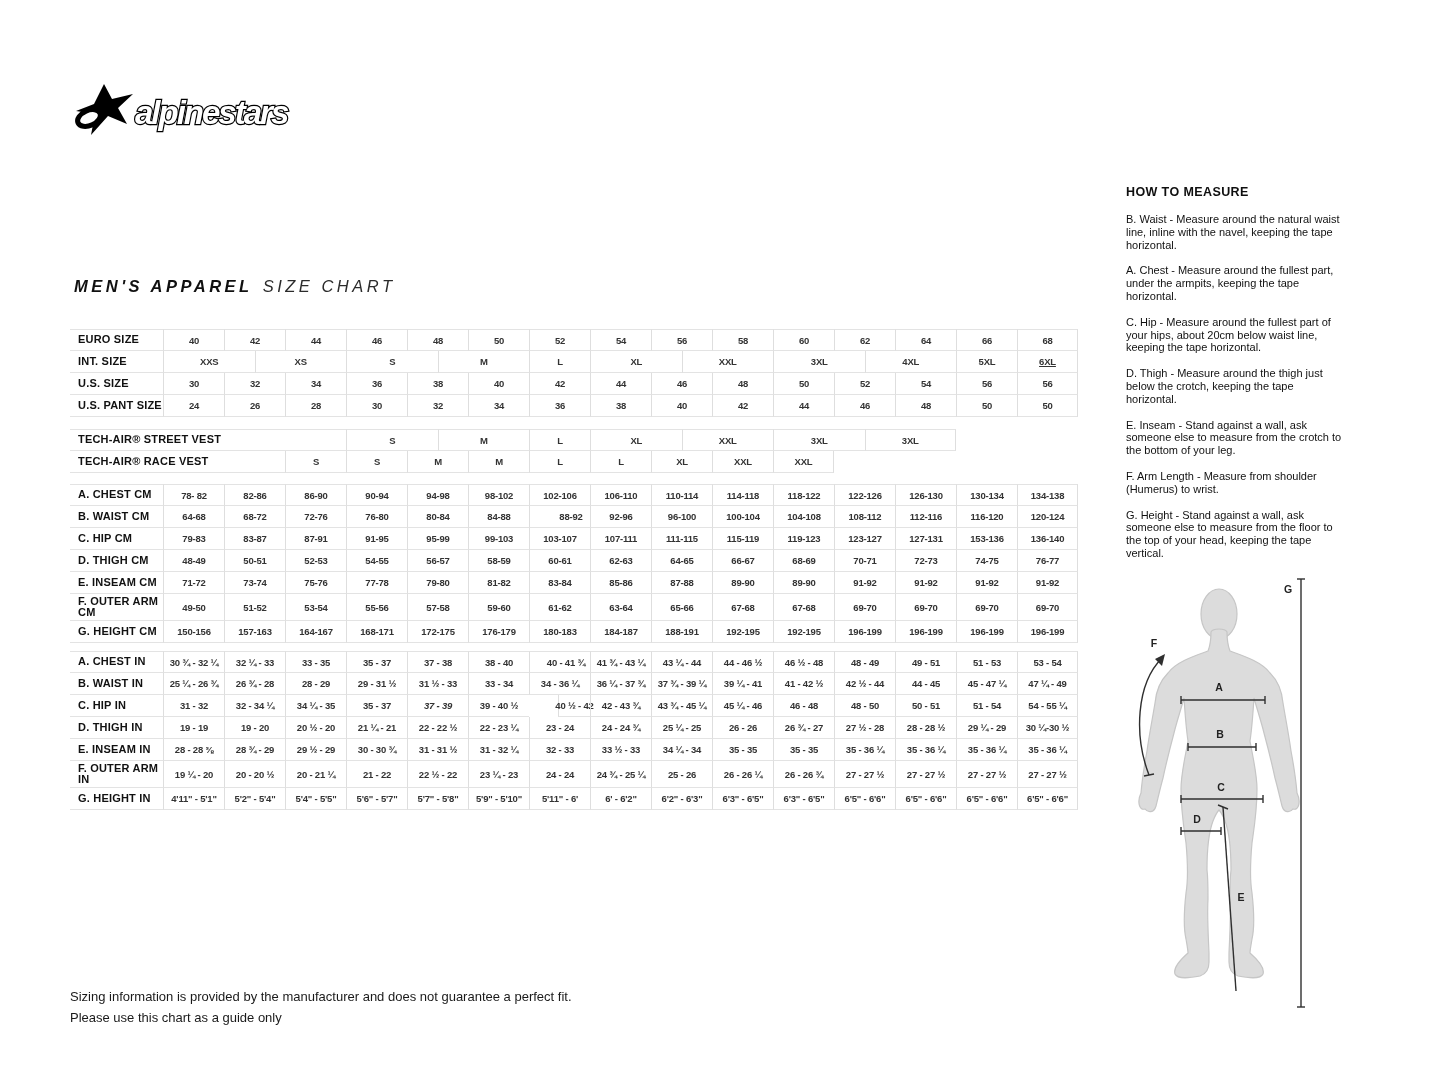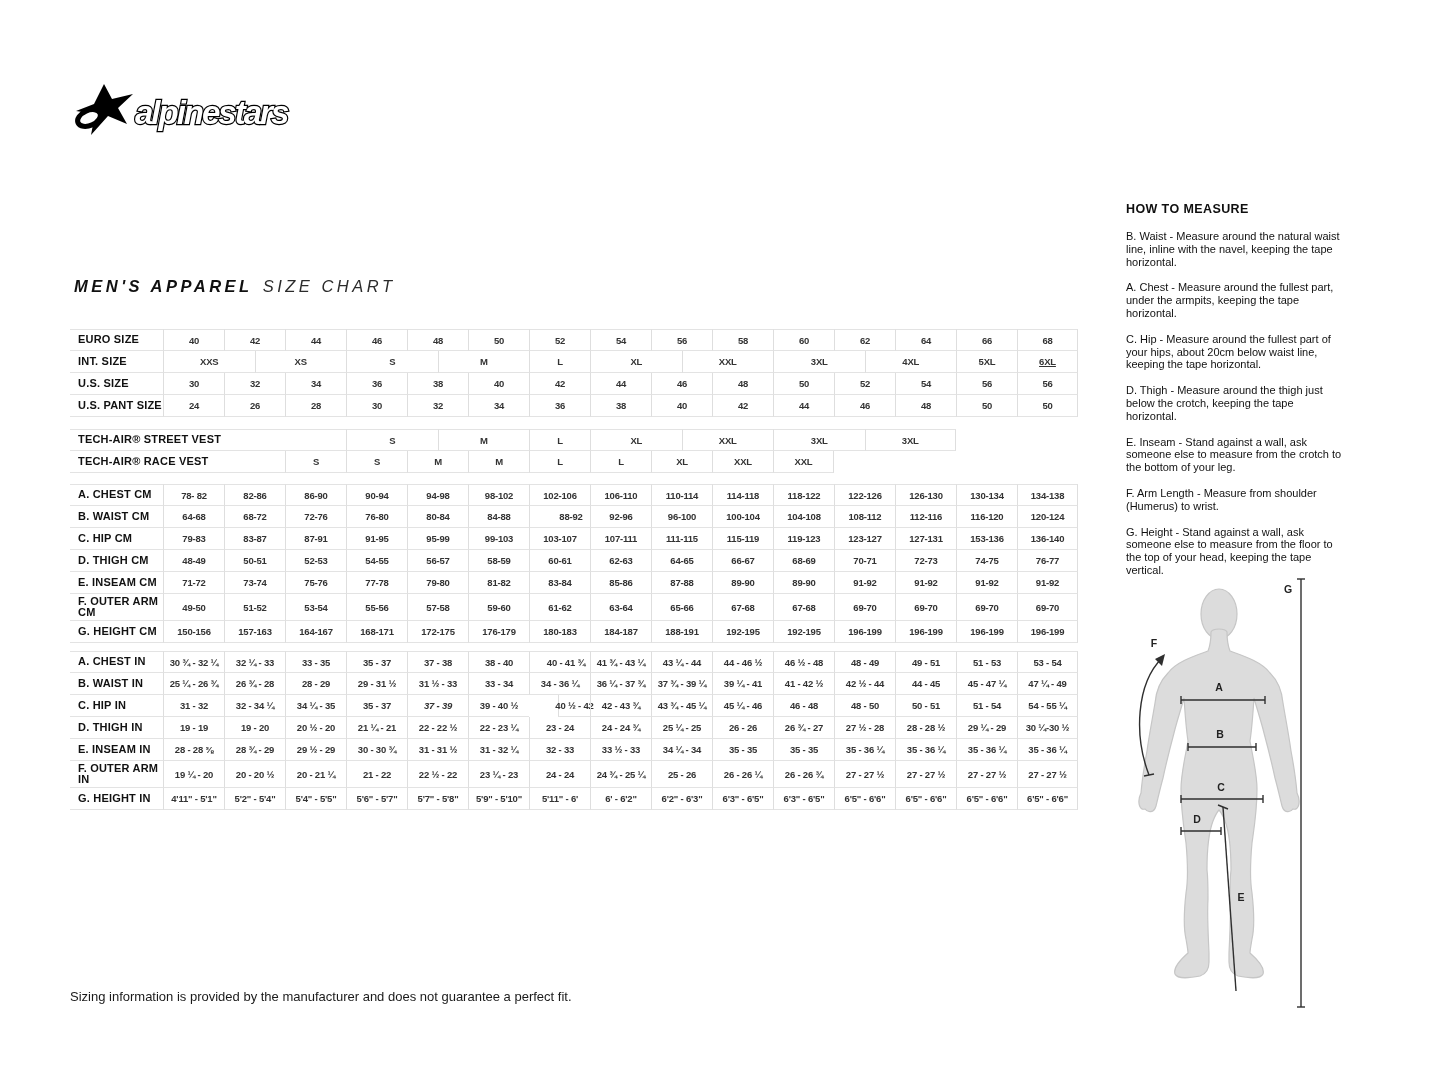--- a/index.html
+++ b/index.html
@@ -29,21 +29,21 @@
   .cell.lead{border-left:none;}
   .cell.tail{border:none;}
   .cell.endcap{border-right:1px solid #dedede;}
   .srow.top > .rlabel, .srow.top > .cell{border-top:1px solid #e3e3e3;}
   .srow.top > .cell.tail{border-top:none;}
 
   
   .footer{position:absolute;left:70px;top:986px;font-size:13px;line-height:21px;color:#1a1a1a;}
 
   
-  .measure{position:absolute;left:1126px;top:202px;width:216px;}
+  .measure{position:absolute;left:1126px;top:185px;width:216px;}
   .measure h3{margin:0 0 14px 0;font-size:12.5px;font-weight:bold;letter-spacing:.4px;color:#0f0f0f;}
   .mitem{margin:0 0 13px 0;font-size:11px;line-height:12.8px;color:#111;}
 
   
   .figure{position:absolute;left:1128px;top:570px;width:315px;height:465px;}
   .figure text{font-family:"Liberation Sans",sans-serif;font-size:10.5px;font-weight:bold;fill:#222;}
 </style>
 </head>
 <body>
 
@@ -409,20 +409,21 @@
         <div class="cell" style="grid-column: span 2;">6'3" - 6'5"</div>
         <div class="cell" style="grid-column: span 2;">6'5" - 6'6"</div>
         <div class="cell" style="grid-column: span 2;">6'5" - 6'6"</div>
         <div class="cell" style="grid-column: span 2;">6'5" - 6'6"</div>
         <div class="cell endcap" style="grid-column: span 2;">6'5" - 6'6"</div>
       </div>
     </div>
 
   <div class="footer">
     <div>Sizing information is provided by the manufacturer and does not guarantee a perfect fit.</div>
+    <div>Please use this chart as a guide only</div>
   </div>
 
   <div class="measure">
     <h3>HOW TO MEASURE</h3>
     <div>
         <p class="mitem">B. Waist - Measure around the natural waist line, inline with the navel, keeping the tape horizontal.</p>
         <p class="mitem">A. Chest - Measure around the fullest part, under the armpits, keeping the tape horizontal.</p>
         <p class="mitem">C. Hip - Measure around the fullest part of your hips, about 20cm below waist line, keeping the tape horizontal.</p>
         <p class="mitem">D. Thigh - Measure around the thigh just below the crotch, keeping the tape horizontal.</p>
         <p class="mitem">E. Inseam - Stand against a wall, ask someone else to measure from the crotch to the bottom of your leg.</p>

